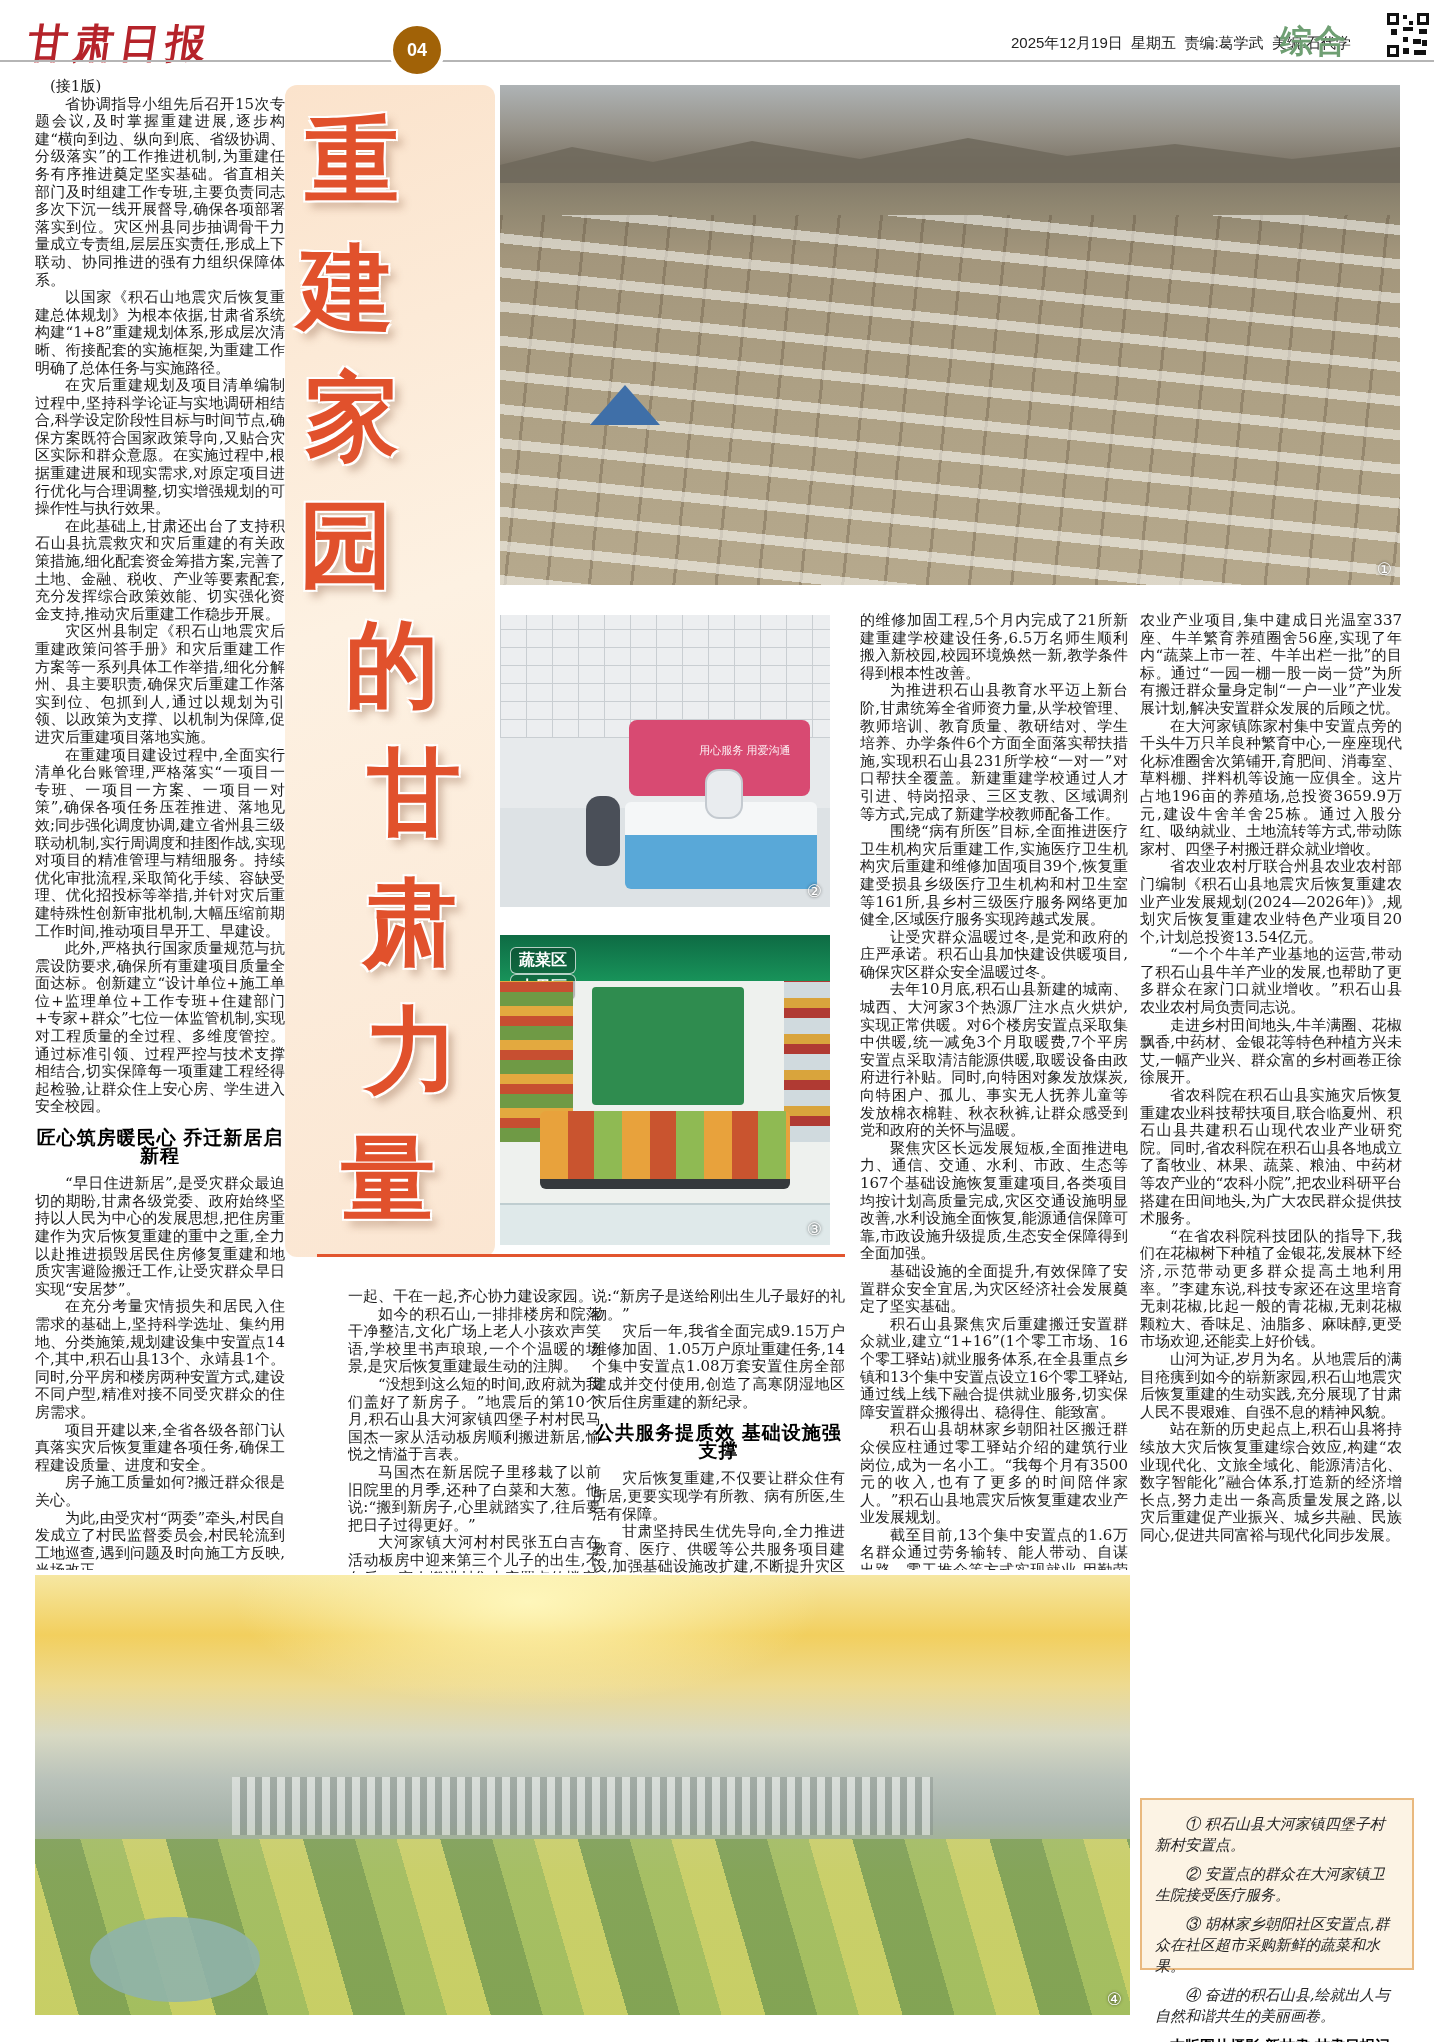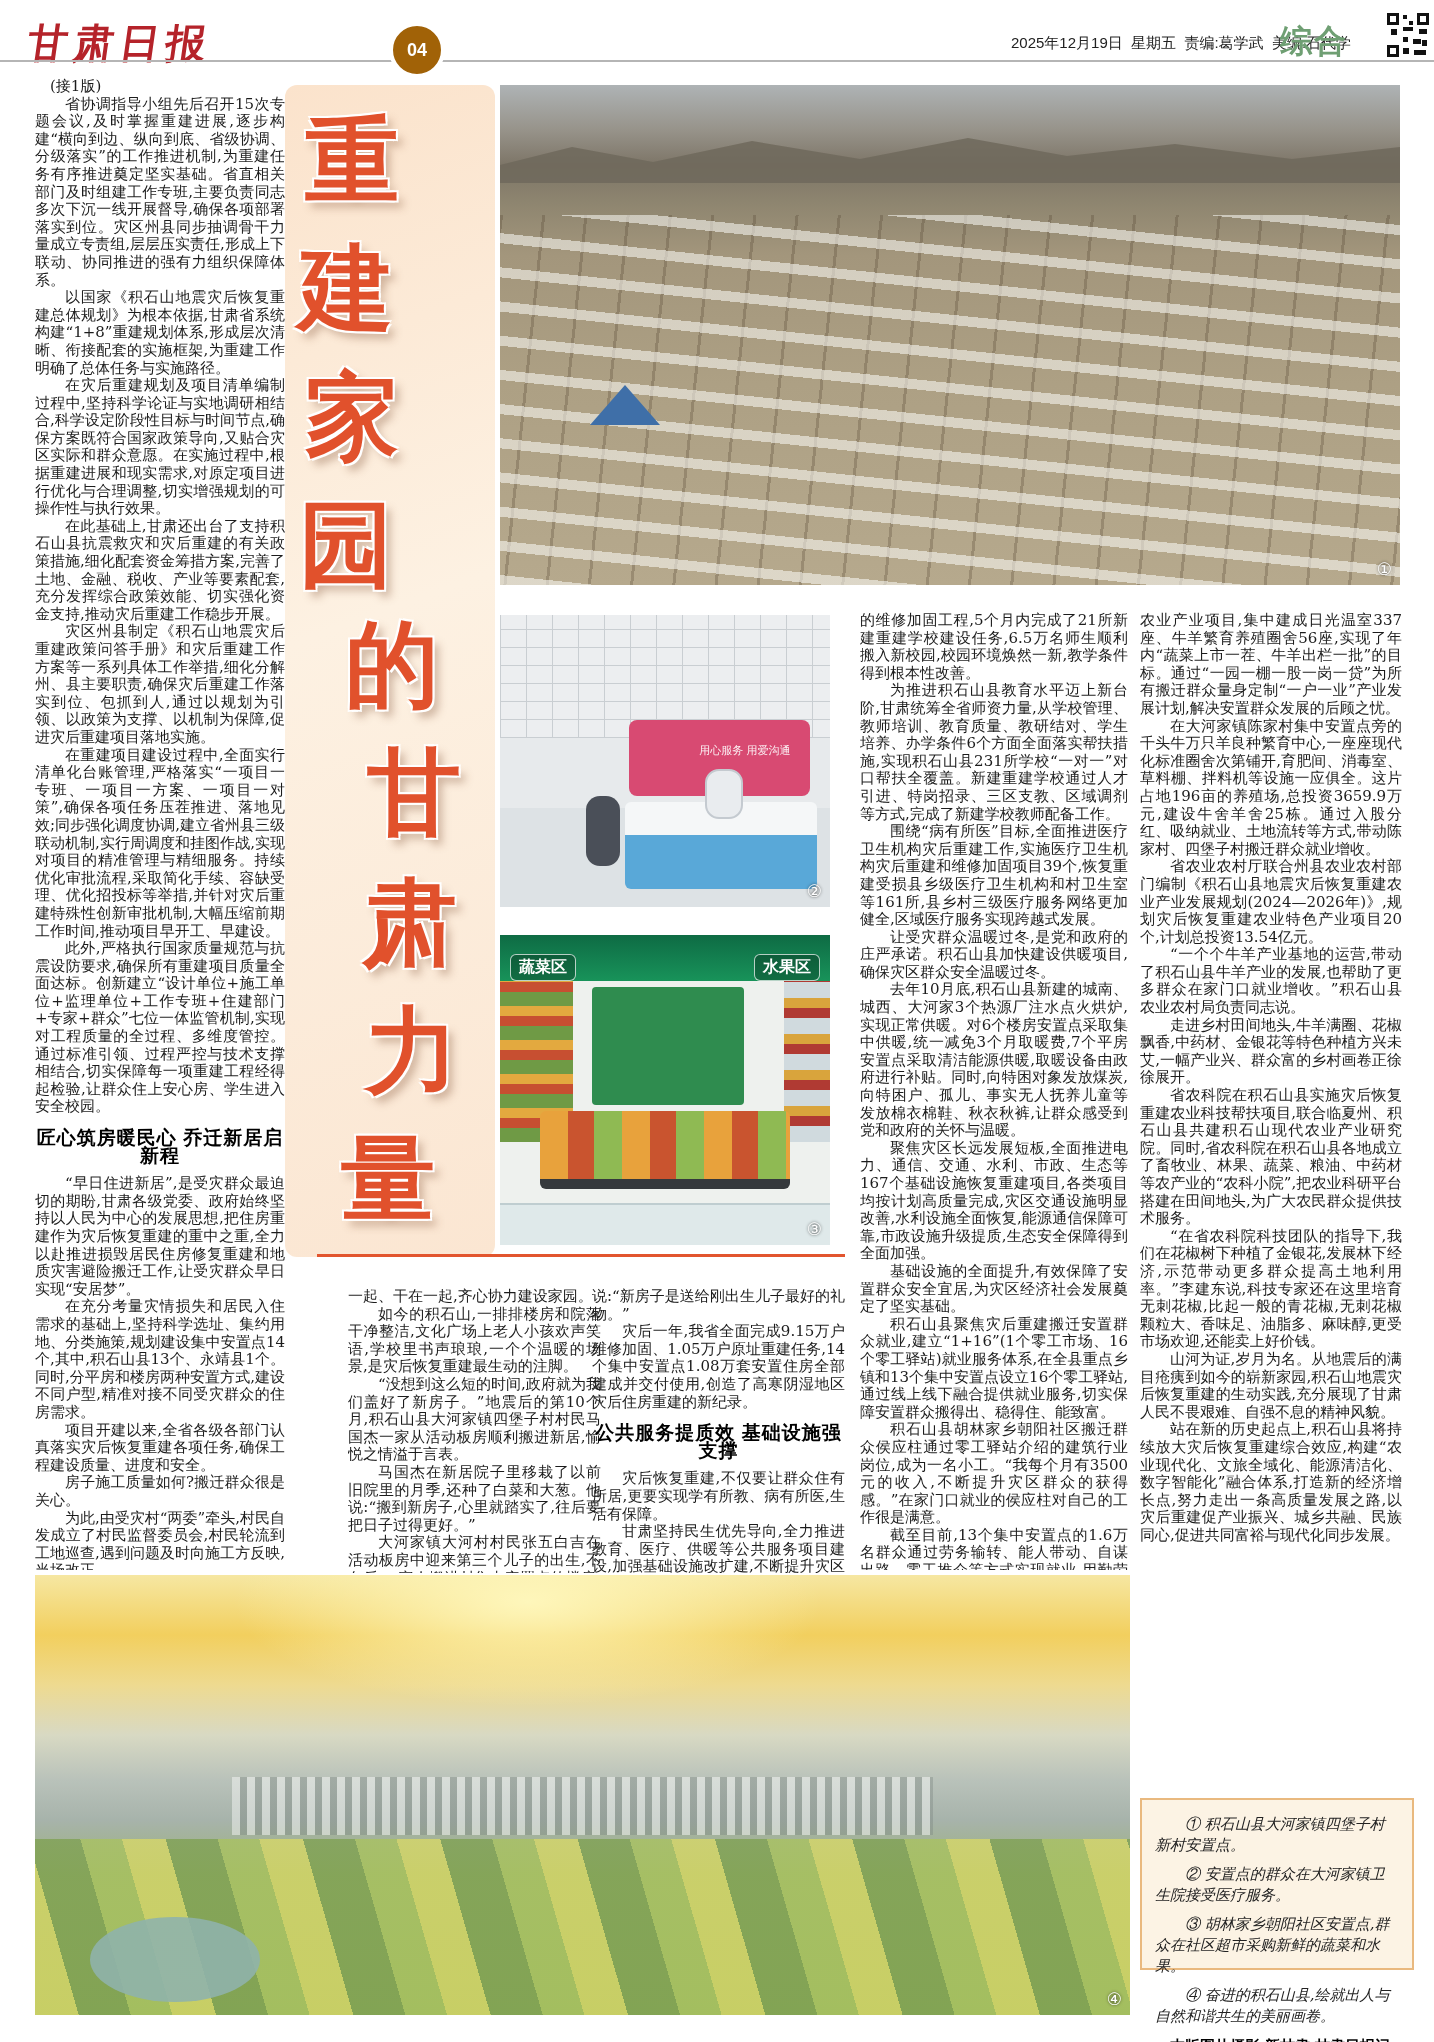--- a/index.html
+++ b/index.html
@@ -46,21 +46,21 @@
      font-family:"Liberation Sans",sans-serif;opacity:.9;}
   #photo-clinic .floor{position:absolute;left:0;bottom:0;width:100%;height:34%;background:#dde2e5;}
   #photo-clinic .counter{position:absolute;left:38%;bottom:6%;width:58%;height:30%;border-radius:6px;
      background:linear-gradient(180deg,#f5f7f8 0 38%,#59a8d8 38%);}
   #photo-clinic .fig1,#photo-clinic .fig2{position:absolute;width:34px;height:70px;border-radius:14px;background:#4a4f58;}
   #photo-clinic .fig1{left:26%;bottom:14%;}
   #photo-clinic .fig2{left:62%;bottom:30%;height:46px;background:#e9ecef;border:2px solid #c4cad0;}
   #photo-market{left:500px;top:935px;width:330px;height:310px;background:#eef1ee;}
   #photo-market .sign-band{position:absolute;left:0;top:0;width:100%;height:46px;
      background:linear-gradient(180deg,#0e6b44,#18935a);display:flex;justify-content:space-between;
-     align-items:flex-end;padding:0 10px;box-sizing:border-box;}
+     align-items:flex-start;padding:12px 10px;box-sizing:border-box;flex-direction:column;}
   #photo-market .sign{color:#fff;font-weight:700;font-size:16px;background:rgba(0,0,0,.25);
      border:1px solid rgba(255,255,255,.7);border-radius:6px;padding:2px 8px;font-family:"Liberation Sans",sans-serif;}
   #photo-market .poster{position:absolute;left:28%;top:52px;width:46%;height:38%;background:#2f8c4f;border-radius:4px;}
   #photo-market .shelf-l{position:absolute;left:0;top:46px;width:22%;height:52%;
      background:repeating-linear-gradient(0deg,#6f9a45 0 14px,#c74f31 14px 24px,#e3a93f 24px 34px);}
   #photo-market .shelf-r{position:absolute;right:0;top:46px;width:14%;height:52%;
      background:repeating-linear-gradient(0deg,#d0dade 0 16px,#b03a33 16px 26px,#d9a43c 26px 36px);}
   #photo-market .produce{position:absolute;left:12%;bottom:18%;width:76%;height:22%;border-radius:6px;
      background:repeating-linear-gradient(90deg,#e8a23c 0 28px,#c9542f 28px 54px,#8fba53 54px 82px);
      border-bottom:10px solid #35393c;}
@@ -206,21 +206,21 @@
     </div>
   <div class="col" style="left:860px;top:612px;width:268px;height:958px;">
       <div class="blk-cont">的维修加固工程,5个月内完成了21所新建重建学校建设任务,6.5万名师生顺利搬入新校园,校园环境焕然一新,教学条件得到根本性改善。</div>
       <div class="blk-p">为推进积石山县教育水平迈上新台阶,甘肃统筹全省师资力量,从学校管理、教师培训、教育质量、教研结对、学生培养、办学条件6个方面全面落实帮扶措施,实现积石山县231所学校“一对一”对口帮扶全覆盖。新建重建学校通过人才引进、特岗招录、三区支教、区域调剂等方式,完成了新建学校教师配备工作。</div>
       <div class="blk-p">围绕“病有所医”目标,全面推进医疗卫生机构灾后重建工作,实施医疗卫生机构灾后重建和维修加固项目39个,恢复重建受损县乡级医疗卫生机构和村卫生室等161所,县乡村三级医疗服务网络更加健全,区域医疗服务实现跨越式发展。</div>
       <div class="blk-p">让受灾群众温暖过冬,是党和政府的庄严承诺。积石山县加快建设供暖项目,确保灾区群众安全温暖过冬。</div>
       <div class="blk-p">去年10月底,积石山县新建的城南、城西、大河家3个热源厂注水点火烘炉,实现正常供暖。对6个楼房安置点采取集中供暖,统一减免3个月取暖费,7个平房安置点采取清洁能源供暖,取暖设备由政府进行补贴。同时,向特困对象发放煤炭,向特困户、孤儿、事实无人抚养儿童等发放棉衣棉鞋、秋衣秋裤,让群众感受到党和政府的关怀与温暖。</div>
       <div class="blk-p">聚焦灾区长远发展短板,全面推进电力、通信、交通、水利、市政、生态等167个基础设施恢复重建项目,各类项目均按计划高质量完成,灾区交通设施明显改善,水利设施全面恢复,能源通信保障可靠,市政设施升级提质,生态安全保障得到全面加强。</div>
       <div class="blk-p">基础设施的全面提升,有效保障了安置群众安全宜居,为灾区经济社会发展奠定了坚实基础。</div>
       <div class="blk-p">积石山县聚焦灾后重建搬迁安置群众就业,建立“1+16”(1个零工市场、16个零工驿站)就业服务体系,在全县重点乡镇和13个集中安置点设立16个零工驿站,通过线上线下融合提供就业服务,切实保障安置群众搬得出、稳得住、能致富。</div>
-      <div class="blk-p">积石山县胡林家乡朝阳社区搬迁群众侯应柱通过零工驿站介绍的建筑行业岗位,成为一名小工。“我每个月有3500元的收入,不断提升灾区群众的获得感。”在家门口就业的侯应柱对自己的工作很是满意。</div>
+      <div class="blk-p">积石山县胡林家乡朝阳社区搬迁群众侯应柱通过零工驿站介绍的建筑行业岗位,成为一名小工。“我每个月有3500元的收入,也有了更多的时间陪伴家人。”积石山县地震灾后恢复重建农业产业发展规划。</div>
       <div class="blk-p">截至目前,13个集中安置点的1.6万名群众通过劳务输转、能人带动、自谋出路、零工推介等方式实现就业,用勤劳的双手开启了幸福新生活。</div>
     </div>
   <div class="col" style="left:1140px;top:612px;width:262px;height:1182px;">
       <div class="blk-cont">农业产业项目,集中建成日光温室337座、牛羊繁育养殖圈舍56座,实现了年内“蔬菜上市一茬、牛羊出栏一批”的目标。通过“一园一棚一股一岗一贷”为所有搬迁群众量身定制“一户一业”产业发展计划,解决安置群众发展的后顾之忧。</div>
       <div class="blk-p">在大河家镇陈家村集中安置点旁的千头牛万只羊良种繁育中心,一座座现代化标准圈舍次第铺开,育肥间、消毒室、草料棚、拌料机等设施一应俱全。这片占地196亩的养殖场,总投资3659.9万元,建设牛舍羊舍25栋。通过入股分红、吸纳就业、土地流转等方式,带动陈家村、四堡子村搬迁群众就业增收。</div>
       <div class="blk-p">省农业农村厅联合州县农业农村部门编制《积石山县地震灾后恢复重建农业产业发展规划(2024—2026年)》,规划灾后恢复重建农业特色产业项目20个,计划总投资13.54亿元。</div>
       <div class="blk-p">“一个个牛羊产业基地的运营,带动了积石山县牛羊产业的发展,也帮助了更多群众在家门口就业增收。”积石山县农业农村局负责同志说。</div>
       <div class="blk-p">走进乡村田间地头,牛羊满圈、花椒飘香,中药材、金银花等特色种植方兴未艾,一幅产业兴、群众富的乡村画卷正徐徐展开。</div>
       <div class="blk-p">省农科院在积石山县实施灾后恢复重建农业科技帮扶项目,联合临夏州、积石山县共建积石山现代农业产业研究院。同时,省农科院在积石山县各地成立了畜牧业、林果、蔬菜、粮油、中药材等农产业的“农科小院”,把农业科研平台搭建在田间地头,为广大农民群众提供技术服务。</div>
       <div class="blk-p">“在省农科院科技团队的指导下,我们在花椒树下种植了金银花,发展林下经济,示范带动更多群众提高土地利用率。”李建东说,科技专家还在这里培育无刺花椒,比起一般的青花椒,无刺花椒颗粒大、香味足、油脂多、麻味醇,更受市场欢迎,还能卖上好价钱。</div>

